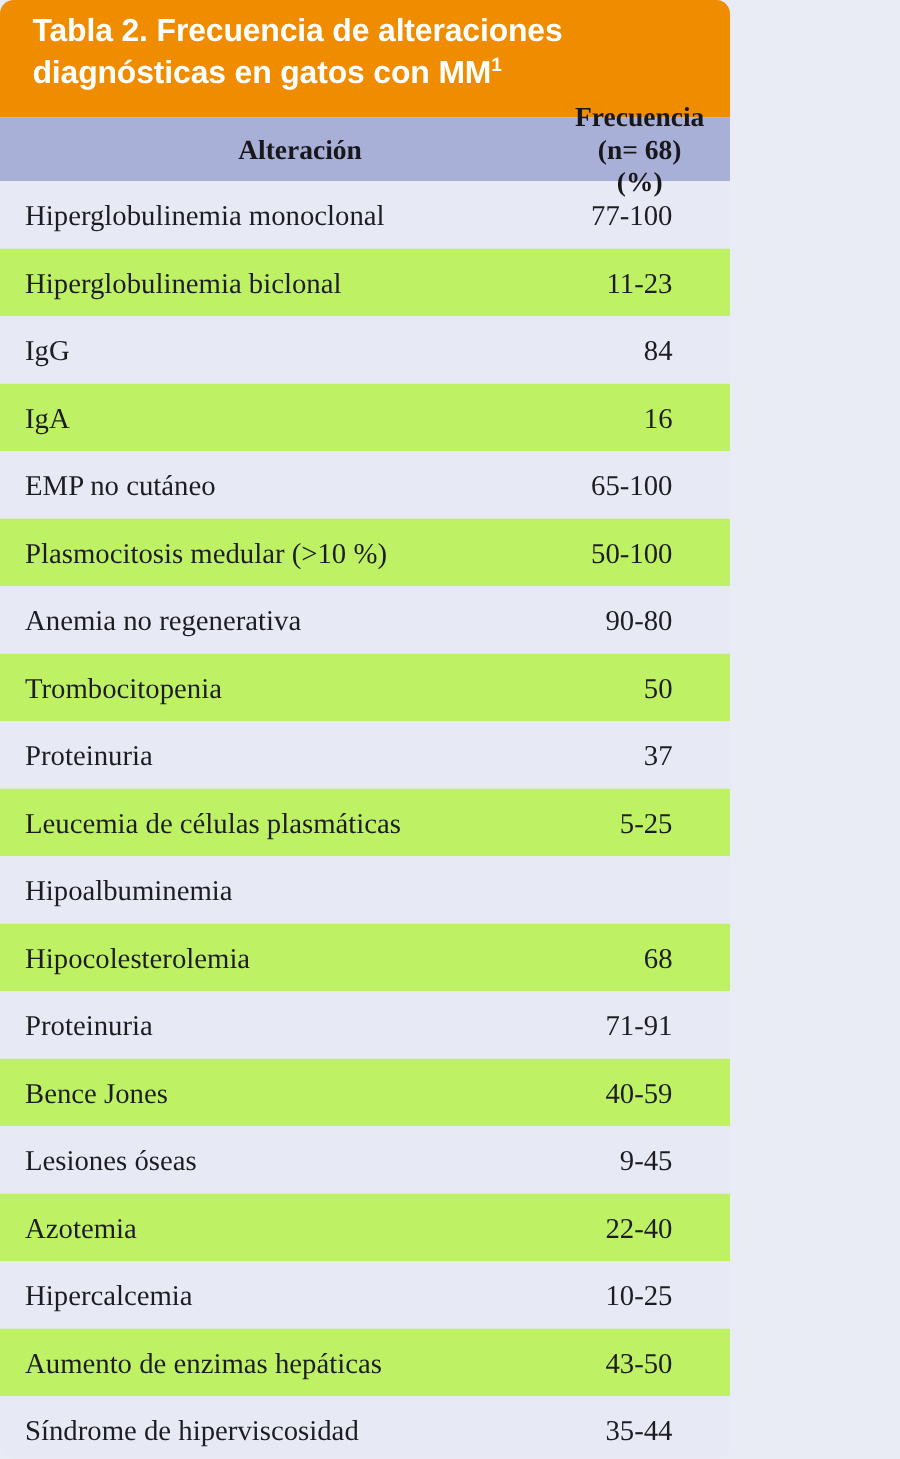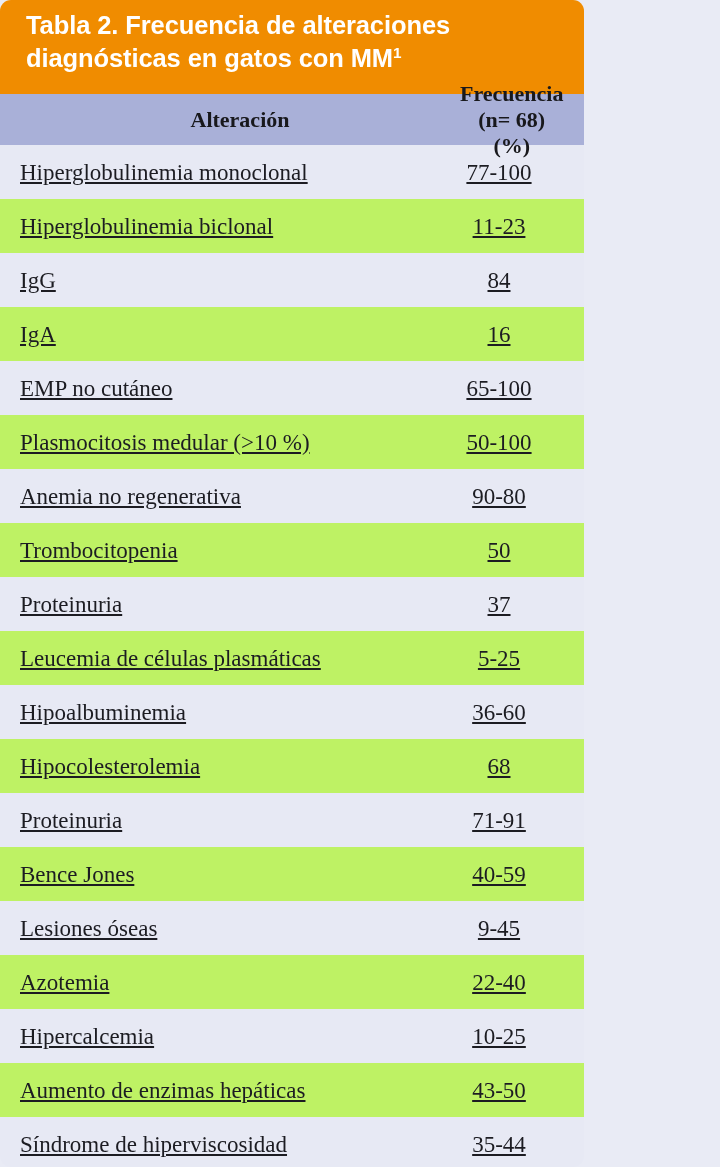--- a/index.html
+++ b/index.html
@@ -81,32 +81,31 @@
     height: 54px;
     box-sizing: border-box;
   }
   .row.even { background: #e7e9f4; }
   .row.odd  { background: #bef264; }
 
   .cell {
     font-size: 23px;
     color: #1c1c22;
     line-height: 1;
-    text-decoration: underline;
   }
   .cell-label {
     flex: 0 0 460px;
     padding-left: 20px;
     box-sizing: border-box;
     text-align: left;
     white-space: nowrap;
   }
   .cell-value {
     flex: 1 1 auto;
-    text-align: center;
+    text-align: right;
     padding-right: 46px;
     box-sizing: border-box;
     white-space: nowrap;
   }
 </style>
 </head>
 <body>
 
 <div class="table-figure">
 
@@ -157,21 +156,20 @@
       <div class="row even">
         <div class="cell cell-label">Proteinuria</div>
         <div class="cell cell-value">37</div>
       </div>
       <div class="row odd">
         <div class="cell cell-label">Leucemia de células plasmáticas</div>
         <div class="cell cell-value">5-25</div>
       </div>
       <div class="row even">
         <div class="cell cell-label">Hipoalbuminemia</div>
-        <div class="cell cell-value">36-60</div>
       </div>
       <div class="row odd">
         <div class="cell cell-label">Hipocolesterolemia</div>
         <div class="cell cell-value">68</div>
       </div>
       <div class="row even">
         <div class="cell cell-label">Proteinuria</div>
         <div class="cell cell-value">71-91</div>
       </div>
       <div class="row odd">

